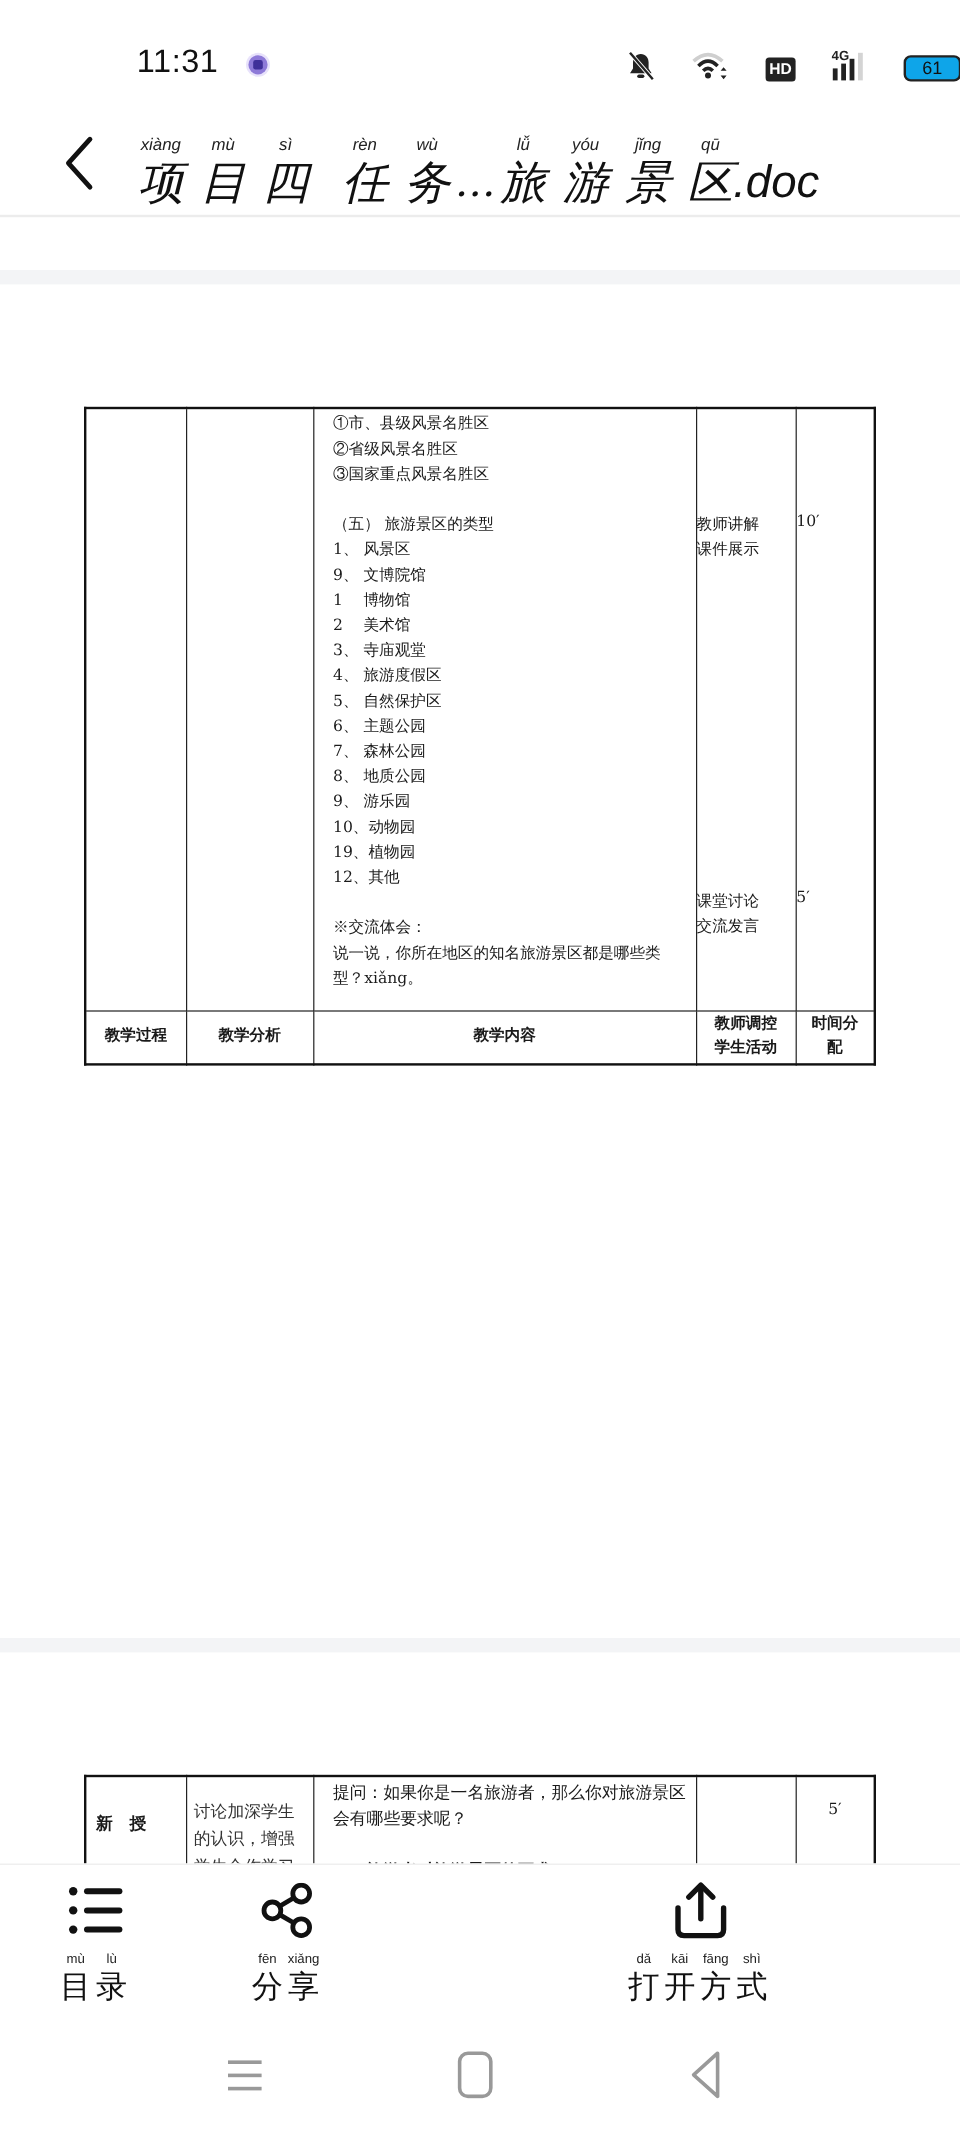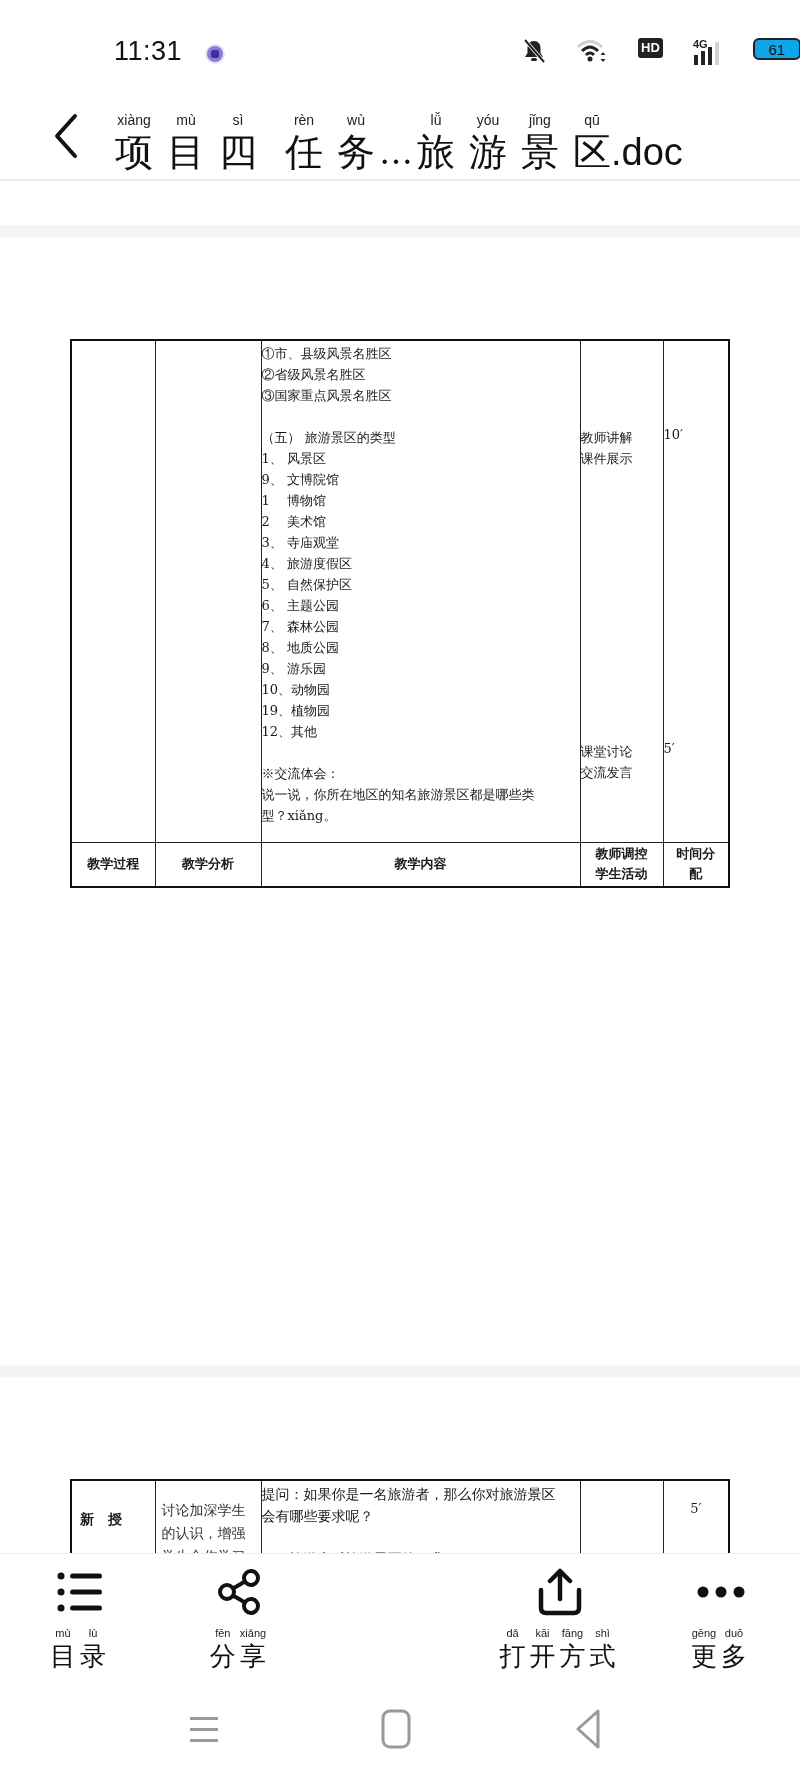--- a/index.html
+++ b/index.html
@@ -4,44 +4,44 @@
 <style>
   * { box-sizing: border-box; margin: 0; padding: 0; }
   html, body { width: 800px; height: 1778px; background: #ffffff; overflow: hidden; }
   body { position: relative; font-family: "DejaVu Sans", sans-serif; color: #111; }
 
   
   .status-bar { position: absolute; left: 0; top: 0; width: 800px; height: 100px; }
   .time { position: absolute; left: 114px; top: 36px; font-family: "Liberation Sans", sans-serif; font-size: 27px; color: #111; letter-spacing: 0.5px; }
   .notif-dot { position: absolute; left: 207px; top: 46px; width: 16px; height: 16px; border-radius: 50%; background: #8e7ad8; box-shadow: 0 0 0 2px #e8e2fb; }
   .notif-dot::after { content: ""; position: absolute; left: 4px; top: 4px; width: 8px; height: 8px; border-radius: 2px; background: #3f2f99; }
-  .status-icons { position: absolute; left: 522px; top: 38px; height: 30px; display: flex; align-items: flex-start; gap: 30px; }
+  .status-icons { position: absolute; left: 522px; top: 38px; height: 30px; display: flex; align-items: flex-end; gap: 30px; }
   .status-icons .ico { display: inline-flex; align-items: center; justify-content: center; }
   .hd-badge { background: #222; color: #fff; font-family: "Liberation Sans", sans-serif; font-weight: bold; font-size: 13px; padding: 2px 3px; border-radius: 3px; line-height: 16px; }
   .battery { width: 48px; height: 22px; border: 2px solid #222; border-radius: 6px; position: relative; display: flex; align-items: center; justify-content: center; font-family: "Liberation Sans", sans-serif; font-size: 15px; background: #0ea5e9; }
   .battery::after { content: ""; position: absolute; right: -6px; top: 6px; width: 3px; height: 7px; background: #222; border-radius: 1px; }
 
   
-  .title-bar { position: absolute; left: 0; top: 100px; width: 800px; height: 81px; border-bottom: 2px solid #ececec; }
+  .title-bar { position: absolute; left: 0; top: 100px; width: 800px; height: 81px; border-bottom: 2px solid #ececec; font-style: italic; }
   .back-btn { position: absolute; left: 44px; top: 8px; width: 44px; height: 56px; display: flex; align-items: center; justify-content: center; }
   .title { position: absolute; left: 115px; top: 0px; height: 75px; display: flex; align-items: flex-end; font-family: "DejaVu Serif", serif; font-size: 38px; color: #111; white-space: nowrap; }
   .ruby { display: inline-flex; flex-direction: column; align-items: center; margin-right: 14px; }
   .ruby .py { font-family: "Liberation Sans", sans-serif; font-size: 14px; color: #222; line-height: 18px; height: 18px; }
   .ruby .hz { line-height: 46px; }
   .title .ellipsis { font-size: 34px; line-height: 46px; margin-right: 4px; }
   .title .ext { font-family: "Liberation Sans", sans-serif; font-size: 38px; line-height: 46px; }
 
   
   .doc-area { position: absolute; left: 0; top: 183px; width: 800px; height: 1370px; background: #fff; overflow: hidden; }
   .page-gap { position: absolute; left: 0; width: 800px; height: 12px; background: #f3f4f6; }
 
   table.lesson { position: absolute; left: 70px; width: 658px; border-collapse: collapse; font-family: "DejaVu Serif", serif; font-size: 13px; color: #1a1a1a; table-layout: fixed; }
   table.lesson td { border: 1.5px solid #222; vertical-align: top; }
   table.lesson { border: 2.5px solid #111; }
-  .c-content { padding: 2px 6px 6px 0; line-height: 21px; }
+  .c-content { padding: 2px 6px 6px 16px; line-height: 21px; }
   .c-content .line { display: block; white-space: nowrap; }
   .c-content .blank { display: block; height: 21px; }
   .c-activity { text-align: center; line-height: 21px; position: relative; }
   .c-time { text-align: center; position: relative; }
   .abs { position: absolute; left: 0; right: 0; text-align: left; }
   tr.header-row td { vertical-align: middle; text-align: center; font-family: "DejaVu Sans", sans-serif; font-weight: bold; font-size: 13px; height: 44px; line-height: 20px; }
 
   
   .toolbar { position: absolute; left: 0; top: 1553px; width: 800px; height: 118px; background: #fff; border-top: 1px solid #ececec; }
   .tool { position: absolute; top: 0; height: 118px; display: flex; flex-direction: column; align-items: center; }
@@ -286,21 +286,21 @@
           <span class="hz">分</span>
         </span>
       <span class="ruby">
           <span class="py">xiǎng</span>
           <span class="hz">享</span>
         </span>
     </div>
   </div>
 
 
-  <div class="tool" style="left:492px;width:135px">
+  <div class="tool" style="left:516px;width:135px">
     <div class="tool-icon">
       <svg width="46" height="48" viewBox="0 0 46 48">
           <path d="M4 22 V40 Q4 45 9 45 H37 Q42 45 42 40 V22" fill="none" stroke="#111" stroke-width="4.5" stroke-linecap="round"></path>
           <line x1="23" y1="4" x2="23" y2="31" stroke="#111" stroke-width="4.5" stroke-linecap="round"></line>
           <polyline points="13,13 23,3 33,13" fill="none" stroke="#111" stroke-width="4.5" stroke-linecap="round" stroke-linejoin="round"></polyline>
         </svg>
     </div>
     <div class="tool-label">
       <span class="ruby">
           <span class="py">dǎ</span>
@@ -314,39 +314,20 @@
           <span class="py">fāng</span>
           <span class="hz">方</span>
         </span>
       <span class="ruby">
           <span class="py">shì</span>
           <span class="hz">式</span>
         </span>
     </div>
   </div>
 
-  <div class="tool" style="left:686px;width:70px">
-    <div class="tool-icon">
-      <svg width="50" height="14" viewBox="0 0 50 14">
-          <circle cx="7" cy="7" r="5.5" fill="#111"></circle>
-          <circle cx="25" cy="7" r="5.5" fill="#111"></circle>
-          <circle cx="43" cy="7" r="5.5" fill="#111"></circle>
-        </svg>
-    </div>
-    <div class="tool-label">
-      <span class="ruby">
-          <span class="py">gēng</span>
-          <span class="hz">更</span>
-        </span>
-      <span class="ruby">
-          <span class="py">duō</span>
-          <span class="hz">多</span>
-        </span>
-    </div>
-  </div>
 </div>
 
 <div class="sys-nav">
   <div class="nav-btn" style="left:176px">
     <svg width="30" height="30" viewBox="0 0 30 30">
         <rect x="1" y="3" width="28" height="3" fill="#999"></rect>
         <rect x="1" y="14" width="28" height="3" fill="#999"></rect>
         <rect x="1" y="25" width="28" height="3" fill="#999"></rect>
       </svg>
   </div>

